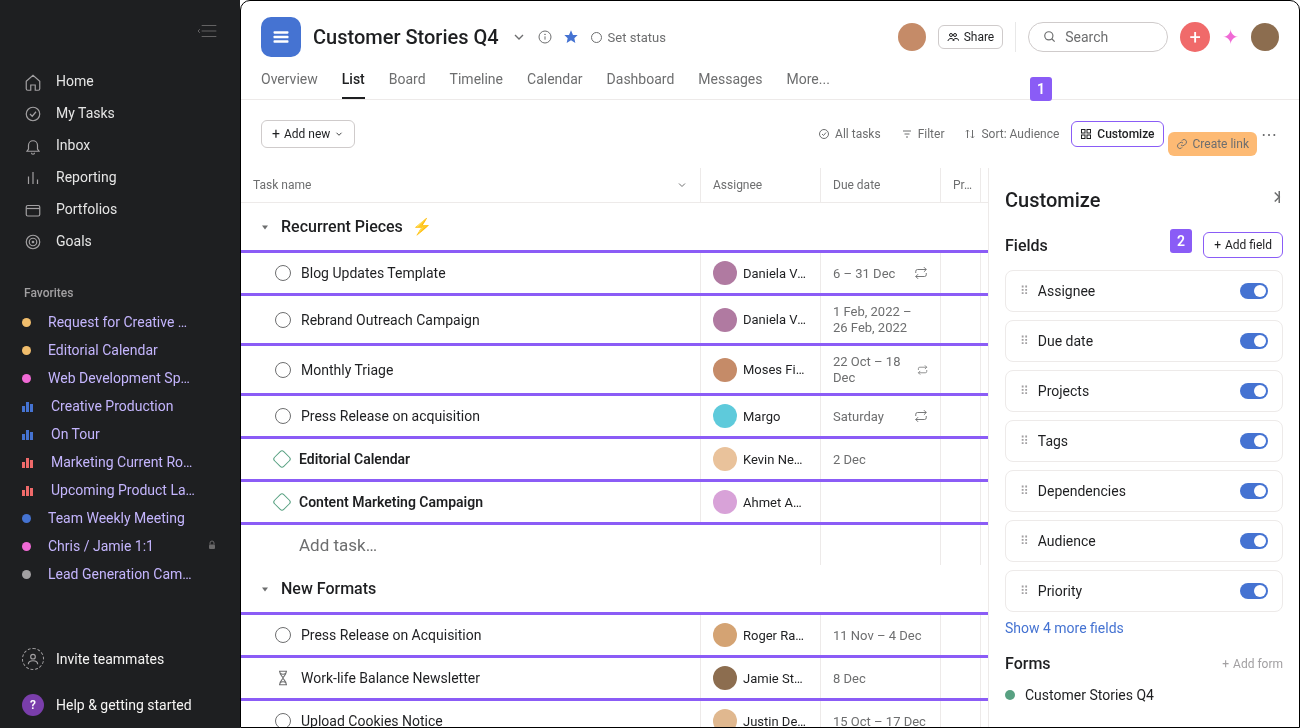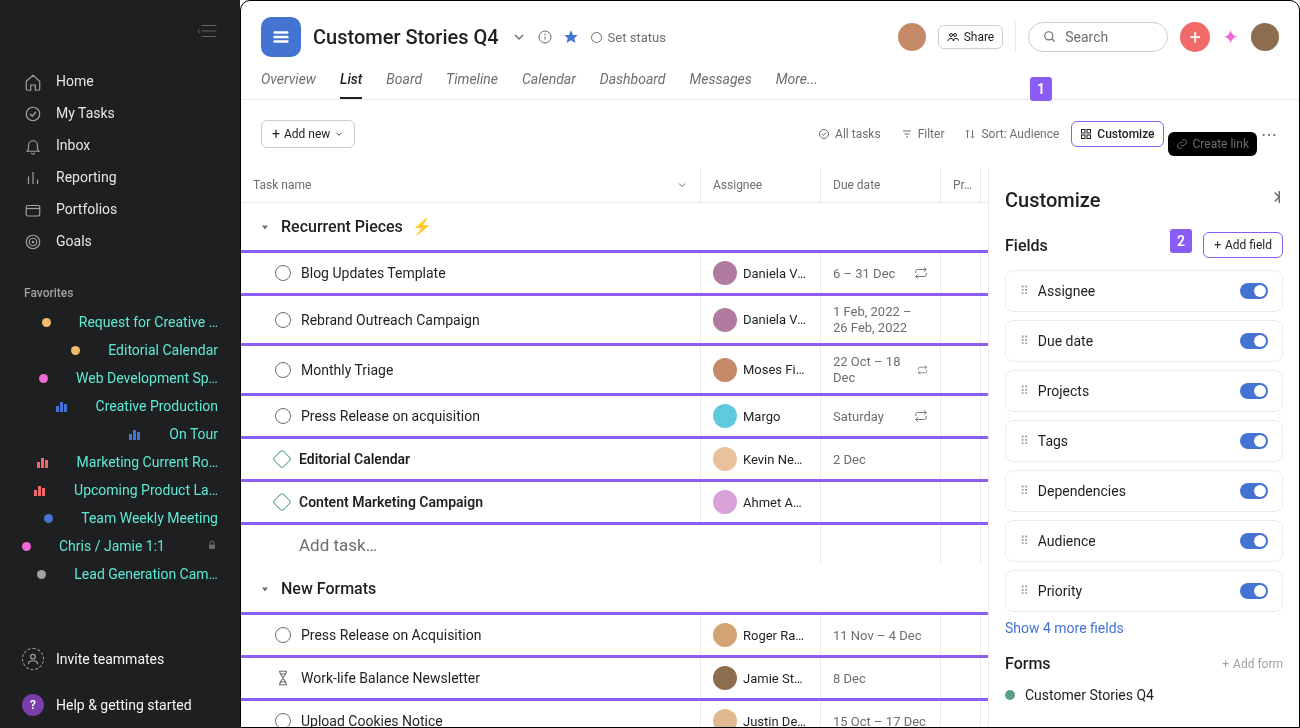--- a/index.html
+++ b/index.html
@@ -7,21 +7,21 @@
 body { display: flex; background: #fff; color: #1e1f21; }
 
 
 .sidebar { width: 240px; background: #1e1f21; color: #cfcbcb; display: flex; flex-direction: column; font-size: 14px; }
 .sidebar-collapse { height: 62px; display: flex; justify-content: flex-end; align-items: center; padding-right: 20px; }
 .sidebar-collapse svg { width: 22px; height: 22px; stroke: #6a696a; }
 .nav-list { padding: 4px 0 10px; }
 .nav-item { display: flex; align-items: flex-start; gap: 14px; padding: 7px 24px; cursor: pointer; color: #e5e5e5; }
 .nav-item svg { width: 18px; height: 18px; stroke: #a2a0a2; fill: none; stroke-width: 1.6; }
 .section-label { color: #a2a0a2; font-size: 12px; font-weight: 500; padding: 18px 24px 8px; }
-.fav-item { display: flex; align-items: center; gap: 28px; padding: 6px 22px; cursor: pointer; color: #5eead4; white-space: nowrap; overflow: hidden; text-overflow: ellipsis; justify-content: flex-end; }
+.fav-item { display: flex; align-items: center; gap: 17px; padding: 6px 22px; cursor: pointer; color: #c4b5fd; white-space: nowrap; overflow: hidden; text-overflow: ellipsis; }
 .fav-dot { width: 9px; height: 9px; border-radius: 50%; flex-shrink: 0; }
 .fav-bars { width: 12px; height: 12px; display: flex; align-items: flex-end; gap: 1px; flex-shrink: 0; }
 .fav-bars span { width: 3px; background: currentColor; }
 .lock-icon { margin-left: auto; color: #6a696a; }
 .sidebar-bottom { margin-top: auto; }
 .sidebar-btn { display: flex; align-items: center; gap: 12px; padding: 12px 22px; cursor: pointer; color: #f5f4f3; }
 .sidebar-btn .circle { width: 22px; height: 22px; border-radius: 50%; display: flex; align-items: center; justify-content: center; font-size: 12px; }
 .help-circle { background: #7a3eab; color: #fff; font-weight: 600; }
 .invite-circle { border: 1.5px dashed #a2a0a2; position: relative; }
 
@@ -37,29 +37,29 @@
 .status-chip::before { content: ""; width: 9px; height: 9px; border: 1.5px solid #6d6e6f; border-radius: 50%; }
 .header-right { margin-left: auto; display: flex; align-items: center; gap: 12px; }
 .avatar { width: 28px; height: 28px; border-radius: 50%; background: #888; display: inline-block; }
 .share-btn { display: flex; align-items: center; gap: 5px; font-size: 12px; padding: 4px 8px; border: 1px solid #cfcbcb; border-radius: 6px; cursor: pointer; }
 .vbar { width: 1px; height: 30px; background: #e8e8e8; }
 .search { display: flex; align-items: center; gap: 8px; border: 1px solid #cfcbcb; border-radius: 20px; padding: 6px 14px; width: 140px; color: #6d6e6f; font-size: 14px; }
 .plus-btn { width: 30px; height: 30px; border-radius: 50%; background: #f06a6a; color: #fff; display: flex; align-items: center; justify-content: center; font-size: 20px; cursor: pointer; }
 .unicorn { color: #f06ad5; font-size: 20px; }
 
 .tabs { display: flex; gap: 24px; padding: 14px 20px 0; border-bottom: 1px solid #edeae9; font-size: 14px; color: #6d6e6f; }
-.tab { padding-bottom: 10px; cursor: pointer; font-style: italic; }
+.tab { padding-bottom: 10px; cursor: pointer; }
 .tab.active { color: #1e1f21; font-weight: 500; border-bottom: 2px solid #1e1f21; }
 
 .toolbar { display: flex; align-items: center; padding: 12px 20px; gap: 10px; font-size: 12px; color: #6d6e6f; }
 .add-new { display: flex; align-items: center; gap: 4px; border: 1px solid #cfcbcb; border-radius: 6px; padding: 5px 10px; color: #1e1f21; cursor: pointer; }
 .toolbar-right { margin-left: auto; display: flex; align-items: center; gap: 4px; }
 .toolbar-btn { display: flex; align-items: center; gap: 5px; cursor: pointer; padding: 5px 8px; border-radius: 6px; }
 .customize-btn { border: 1.5px solid #8a5cf6; color: #1e1f21; font-weight: 500; }
-.create-link { background: #000000; margin-top: 20px; }
+.create-link { background: #fdba74; margin-top: 20px; }
 .more-dots { font-size: 16px; letter-spacing: 2px; cursor: pointer; }
 
 .content { flex: 1; display: flex; overflow: hidden; }
 .table-area { flex: 1; overflow: auto; border-right: 1px solid #edeae9; }
 .col-headers { display: grid; grid-template-columns: 460px 120px 120px 40px; border-bottom: 1px solid #edeae9; font-size: 12px; color: #6d6e6f; }
 .col-h { padding: 10px 12px; border-right: 1px solid #edeae9; display: flex; align-items: center; justify-content: space-between; }
 .section-row { display: flex; align-items: center; gap: 10px; padding: 14px 18px; font-size: 16px; font-weight: 500; }
 .section-row svg.caret { width: 12px; height: 12px; fill: #6d6e6f; }
 .section-bolt { color: #f5a623; }
 .task-row { display: grid; grid-template-columns: 460px 120px 120px 40px; border-top: 3px solid #8b5cf6; font-size: 14px; }

